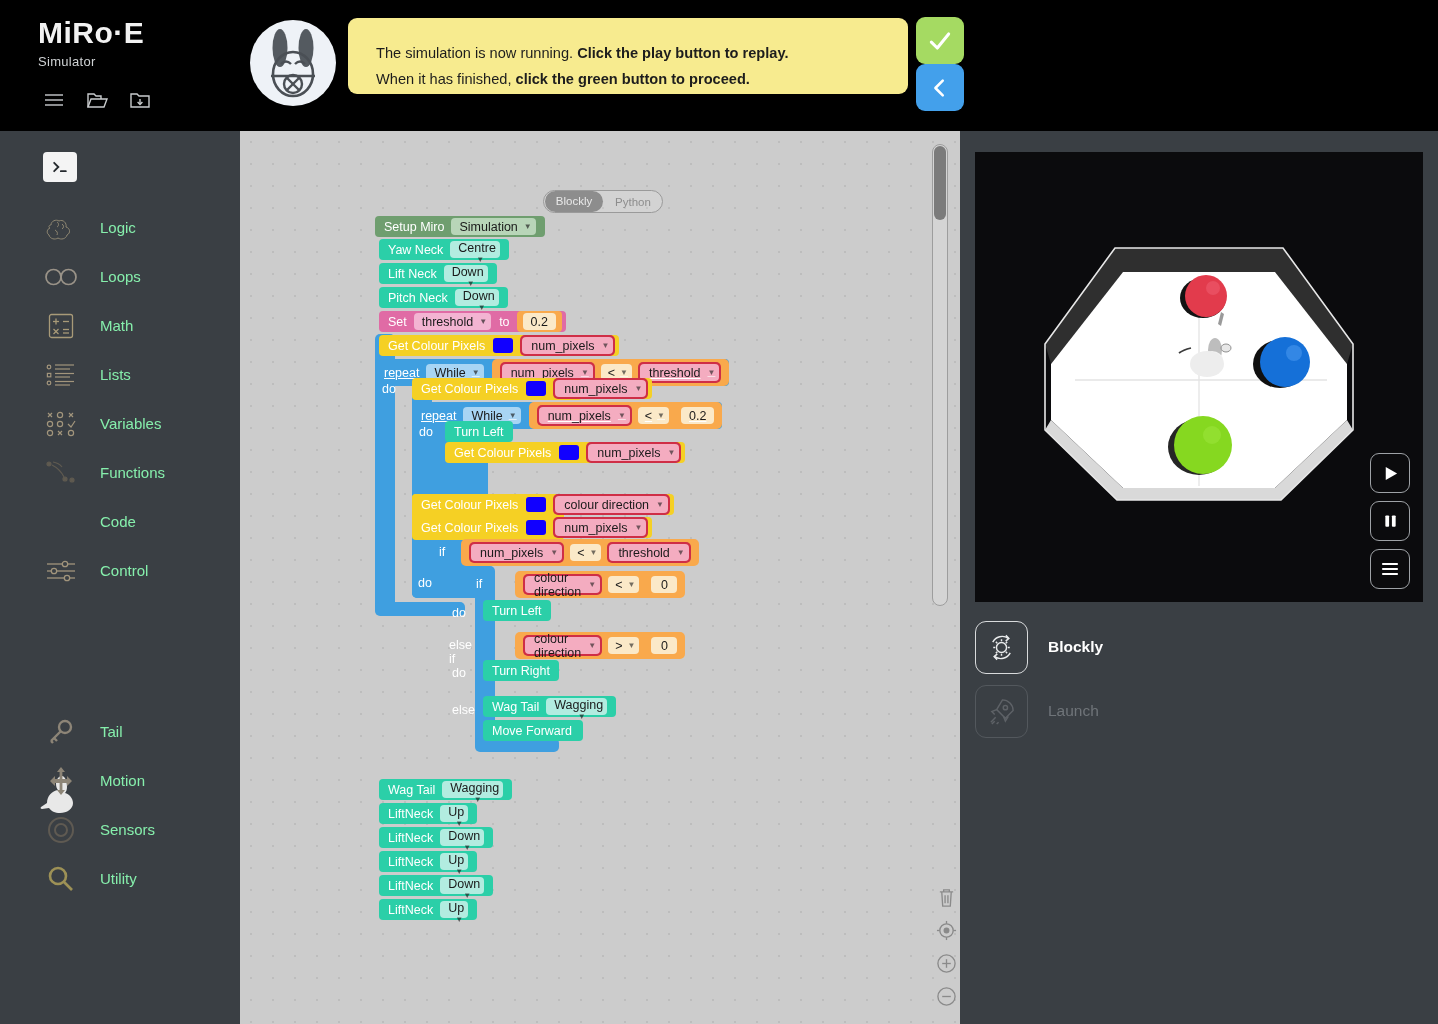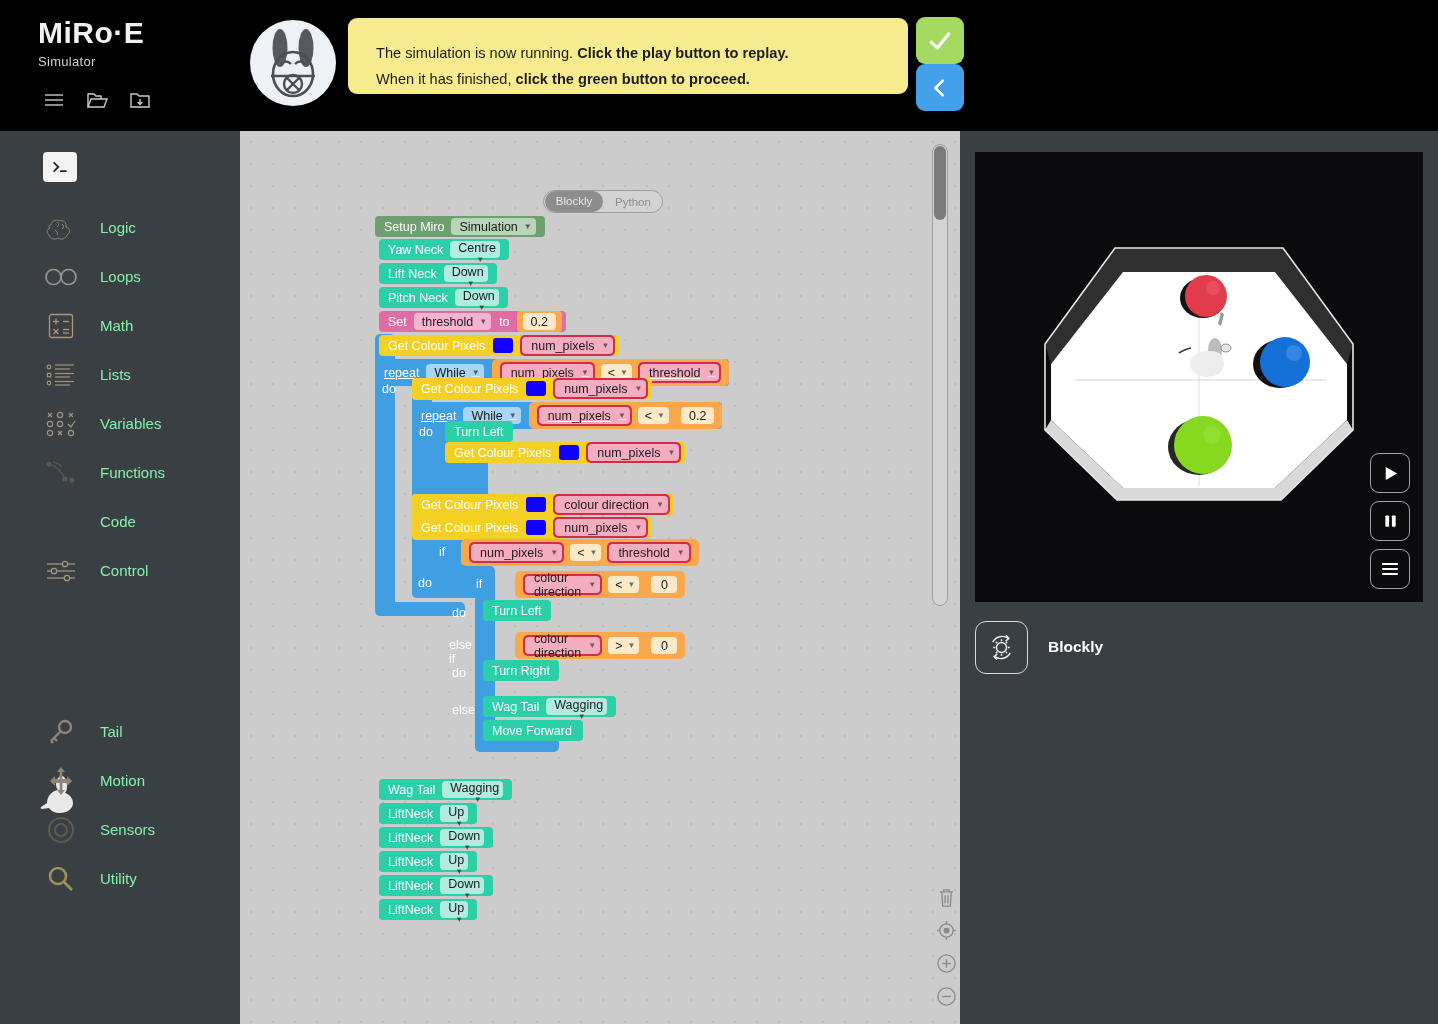--- a/index.html
+++ b/index.html
@@ -751,15 +751,26 @@
             <circle cx="17" cy="17" r="5.2"></circle>
             <path d="M17 10.5v-2M17 23.5v2M10.5 17h-2M23.5 17h2M12.6 12.6l-1.4-1.4M21.4 21.4l1.4 1.4M21.4 12.6l1.4-1.4M12.6 21.4l-1.4 1.4"></path>
             <path d="M8 11.5A11 11 0 0 1 24 7.5"></path>
               <polyline points="21.5,4.5 24.6,7.6 21.3,10.4"></polyline>
             <path d="M26 22.5A11 11 0 0 1 10 26.5"></path>
               <polyline points="12.5,29.5 9.4,26.4 12.7,23.6"></polyline>
           </svg>
         </span>
         <span class="mode-label">Blockly</span>
       </div>
+      <div class="mode-row">
+        <span class="mode-box dim">
+          <svg width="31" height="31" viewBox="0 0 32 32" fill="none" stroke="#5e6267" stroke-width="1.5">
+            <path d="M17 4c6 0 11 5 11 11l-8 8-9-9z"></path>
+            <circle cx="20" cy="12" r="2.2"></circle>
+            <path d="M11 14l-5 2 3 3M18 21l2 5 3-5"></path>
+            <path d="M10 22l-5 5M9 26l-3 3M13 27l-2 2"></path>
+          </svg>
+        </span>
+        <span class="mode-label dim">Launch</span>
+      </div>
     </div>
   </div>
 </div>
 
 </body></html>

